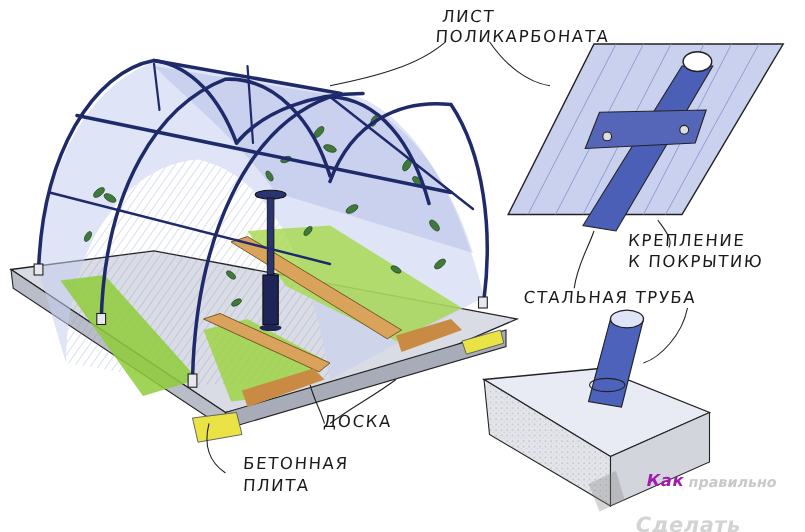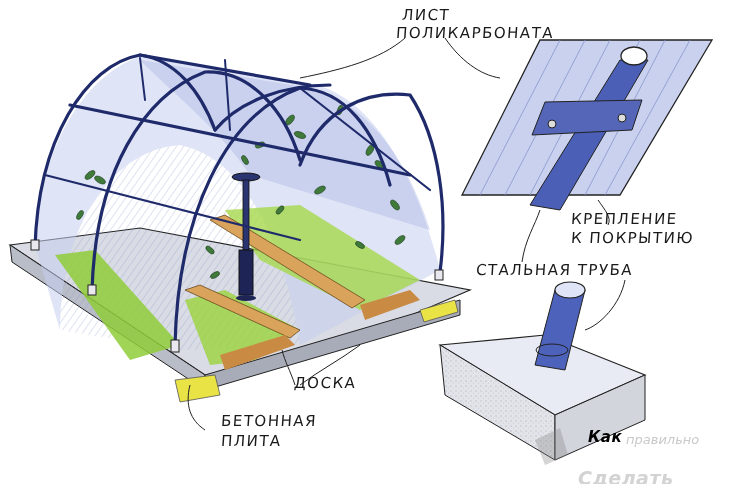--- a/index.html
+++ b/index.html
@@ -18,30 +18,30 @@
     color: #1a1a1a;
     text-transform: uppercase;
     line-height: 18px;
     white-space: nowrap;
     font-weight: normal;
     transform: skewX(-4deg);
   }
   .wm1 {
     position: absolute; left: 588px; top: 428px;
     font-family: "DejaVu Sans", sans-serif; font-style: italic; font-weight: bold;
-    color: #000000; font-size: 15px; letter-spacing: 0.5px;
+    color: #a21caf; font-size: 15px; letter-spacing: 0.5px;
   }
   .wm2 {
     position: absolute; left: 578px; top: 467px;
     font-family: "DejaVu Sans", sans-serif; font-style: italic; font-weight: bold;
     color: #d3d3d3; font-size: 19px; letter-spacing: 0.5px;
   }
   .wm3 {
     position: absolute; left: 626px; top: 432px;
-    font-family: "DejaVu Sans", sans-serif; font-style: italic; font-weight: normal;
+    font-family: "DejaVu Sans", sans-serif; font-style: italic; font-weight: bold;
     color: #c9c9c9; font-size: 13px;
   }
 </style>
 </head>
 <body>
 
 <svg id="canvas" viewBox="0 0 732 484" xmlns="http://www.w3.org/2000/svg">
   <defs>
     <pattern id="hatch" width="6" height="6" patternUnits="userSpaceOnUse" patternTransform="rotate(35)">
       <line x1="0" y1="0" x2="0" y2="6" stroke="#8a96c8" stroke-width="1"></line>

